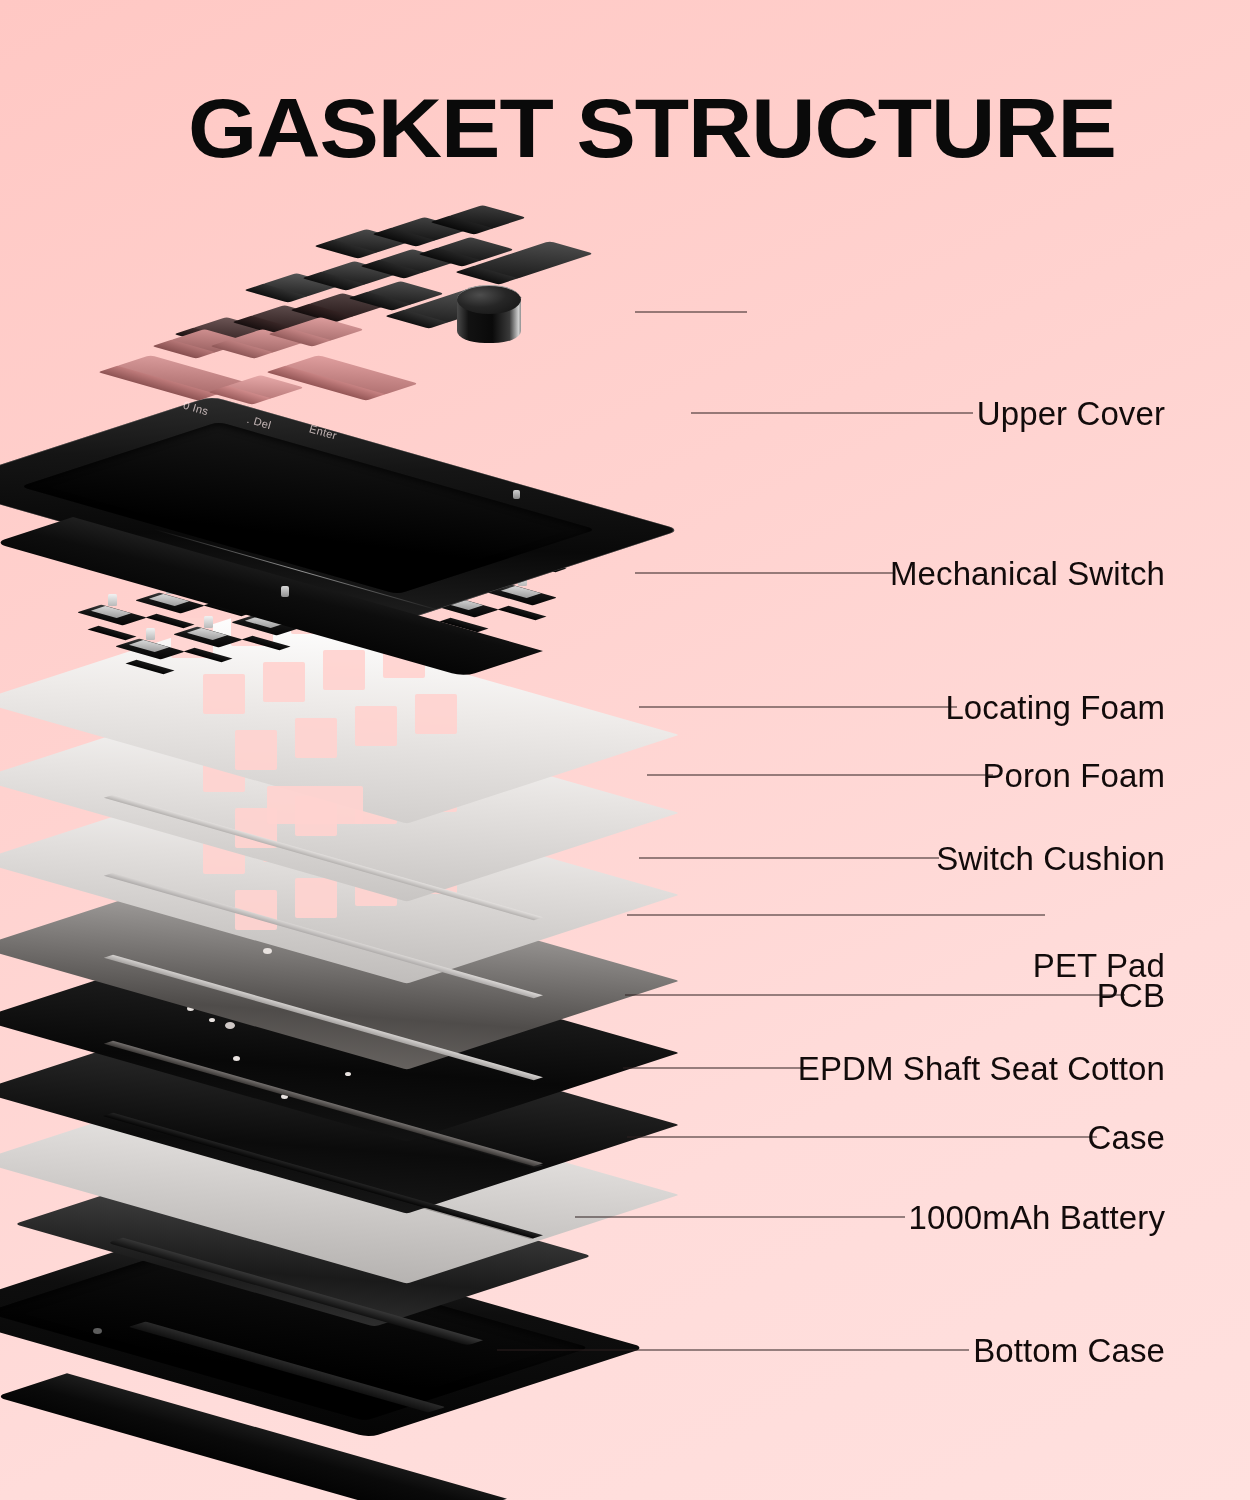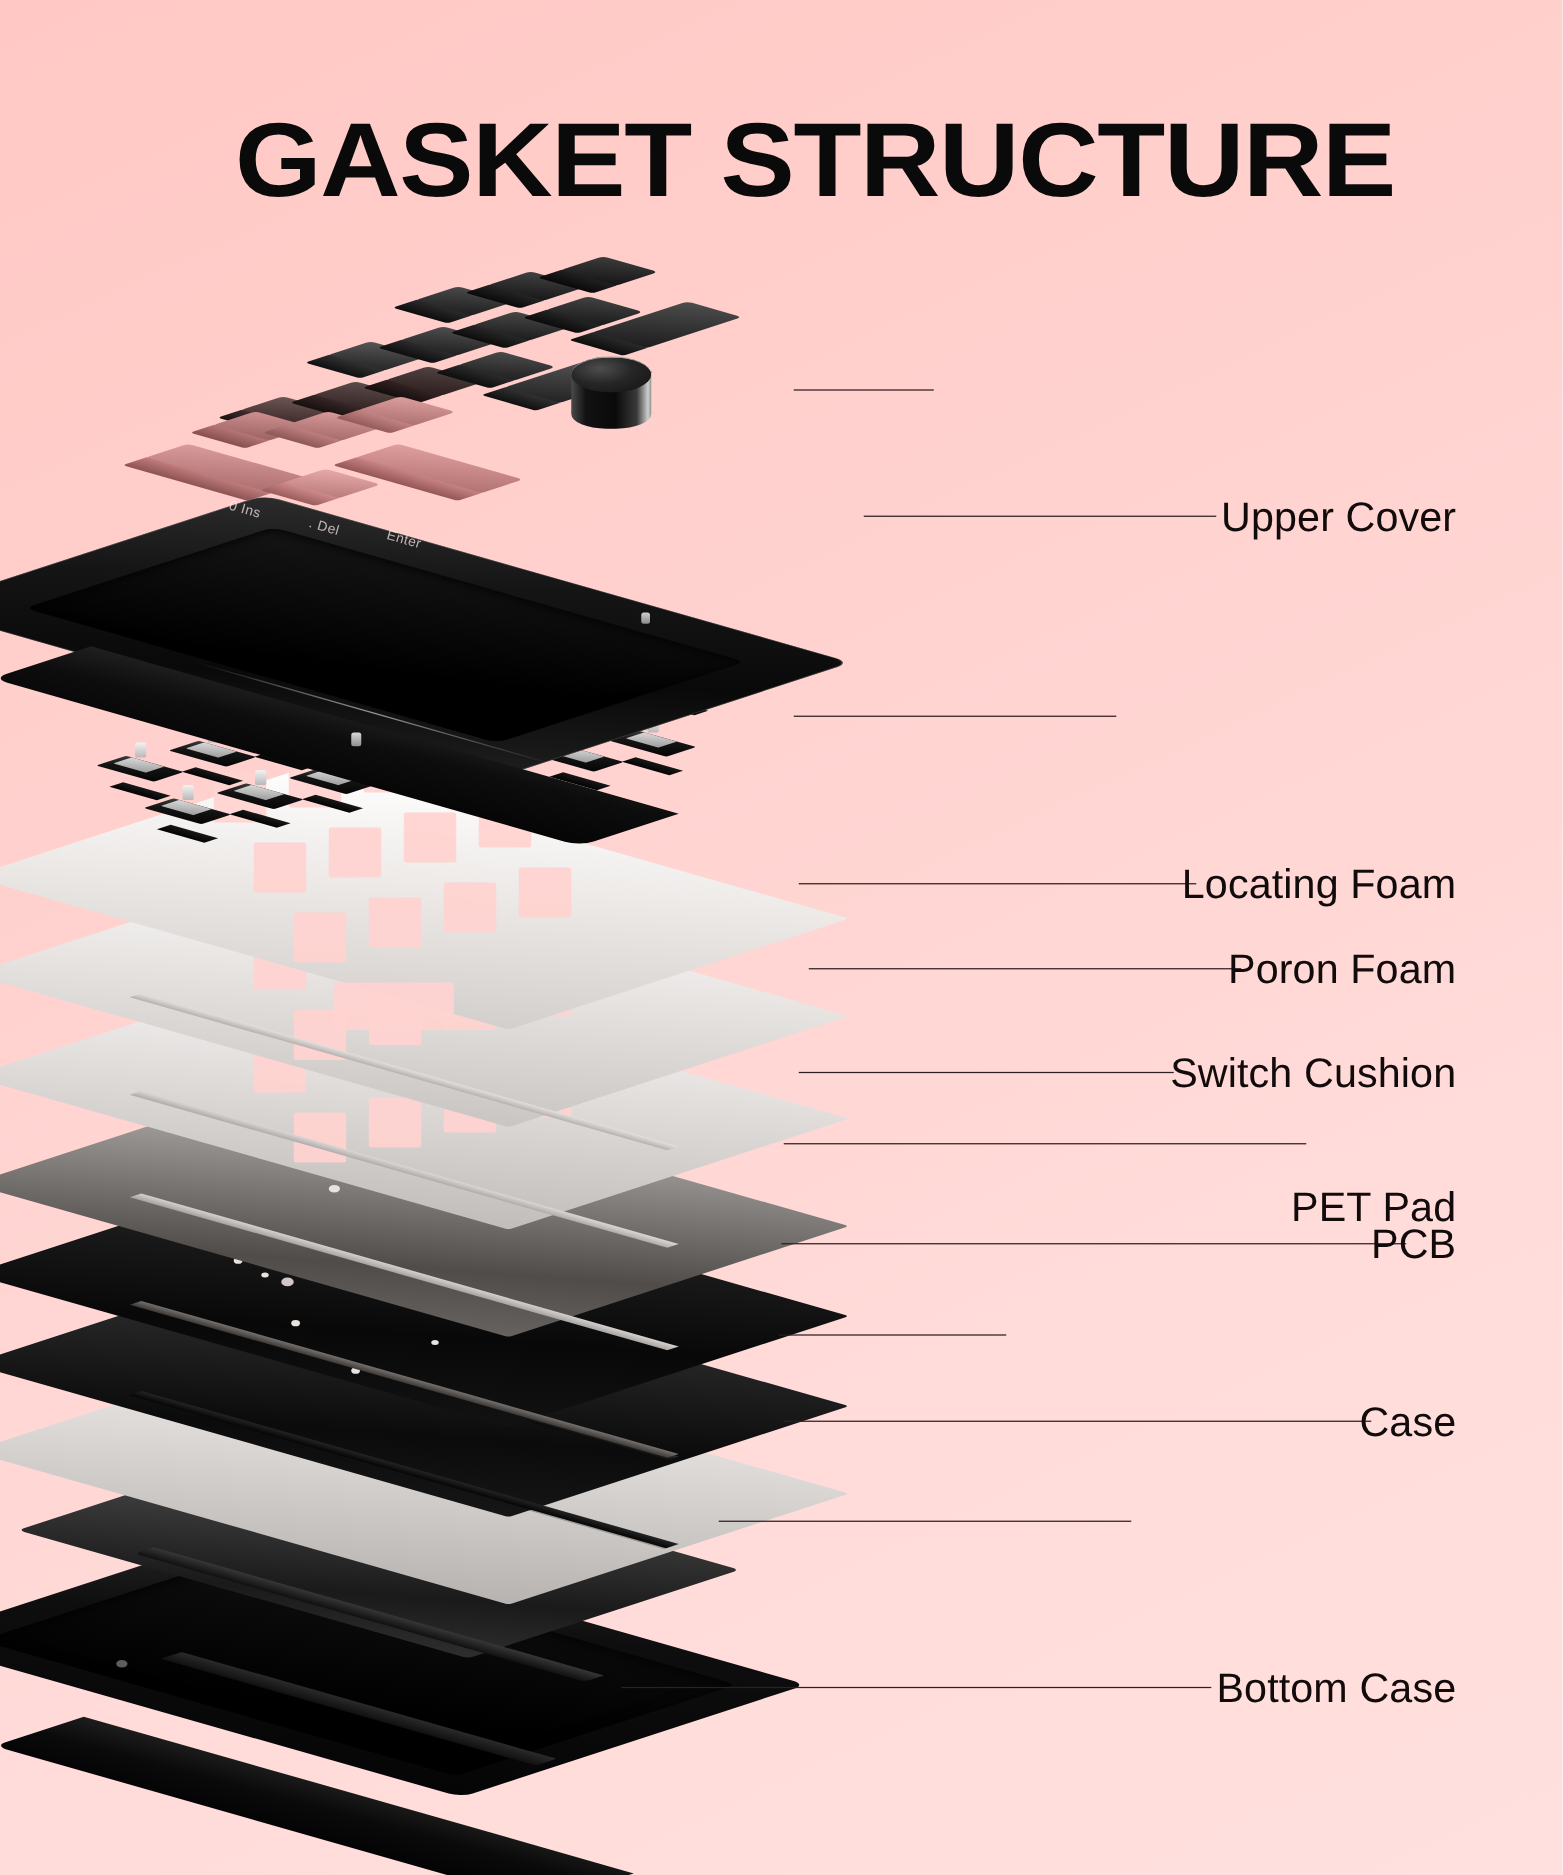--- a/index.html
+++ b/index.html
@@ -499,39 +499,42 @@
     </div>
 
   </div>
 
   <div class="leader" style="left:608px; top:312px;  width:112px;"></div>
 
   <div class="leader" style="left:664px; top:413px;  width:282px;"></div>
   <div class="label" style="top:413px;">Upper Cover</div>
 
   <div class="leader" style="left:608px; top:573px;  width:258px;"></div>
+  <div class="label" style="top:573px;">Mechanical Switch</div>
 
   <div class="leader" style="left:612px; top:707px;  width:318px;"></div>
   <div class="label" style="top:707px;">Locating Foam</div>
 
   <div class="leader" style="left:620px; top:775px;  width:346px;"></div>
   <div class="label" style="top:775px;">Poron Foam</div>
 
   <div class="leader" style="left:612px; top:858px;  width:300px;"></div>
   <div class="label" style="top:858px;text-align:right;">Switch Cushion</div>
 
   <div class="leader" style="left:600px; top:915px;  width:418px;"></div>
   <div class="label" style="top:965px;">PET Pad</div>
 
   <div class="leader" style="left:598px; top:995px;  width:500px;"></div>
   <div class="label" style="top:995px;">PCB</div>
 
   <div class="leader" style="left:596px; top:1068px; width:182px;"></div>
+  <div class="label" style="top:1068px;">EPDM Shaft Seat Cotton</div>
 
   <div class="leader" style="left:600px; top:1137px; width:470px;"></div>
   <div class="label" style="top:1137px;">Case</div>
 
   <div class="leader" style="left:548px; top:1217px; width:330px;"></div>
+  <div class="label" style="top:1217px;">1000mAh Battery</div>
 
   <div class="leader" style="left:470px; top:1350px; width:472px;"></div>
   <div class="label" style="top:1350px;">Bottom Case</div>
 
 </div>
 
 </body></html>

